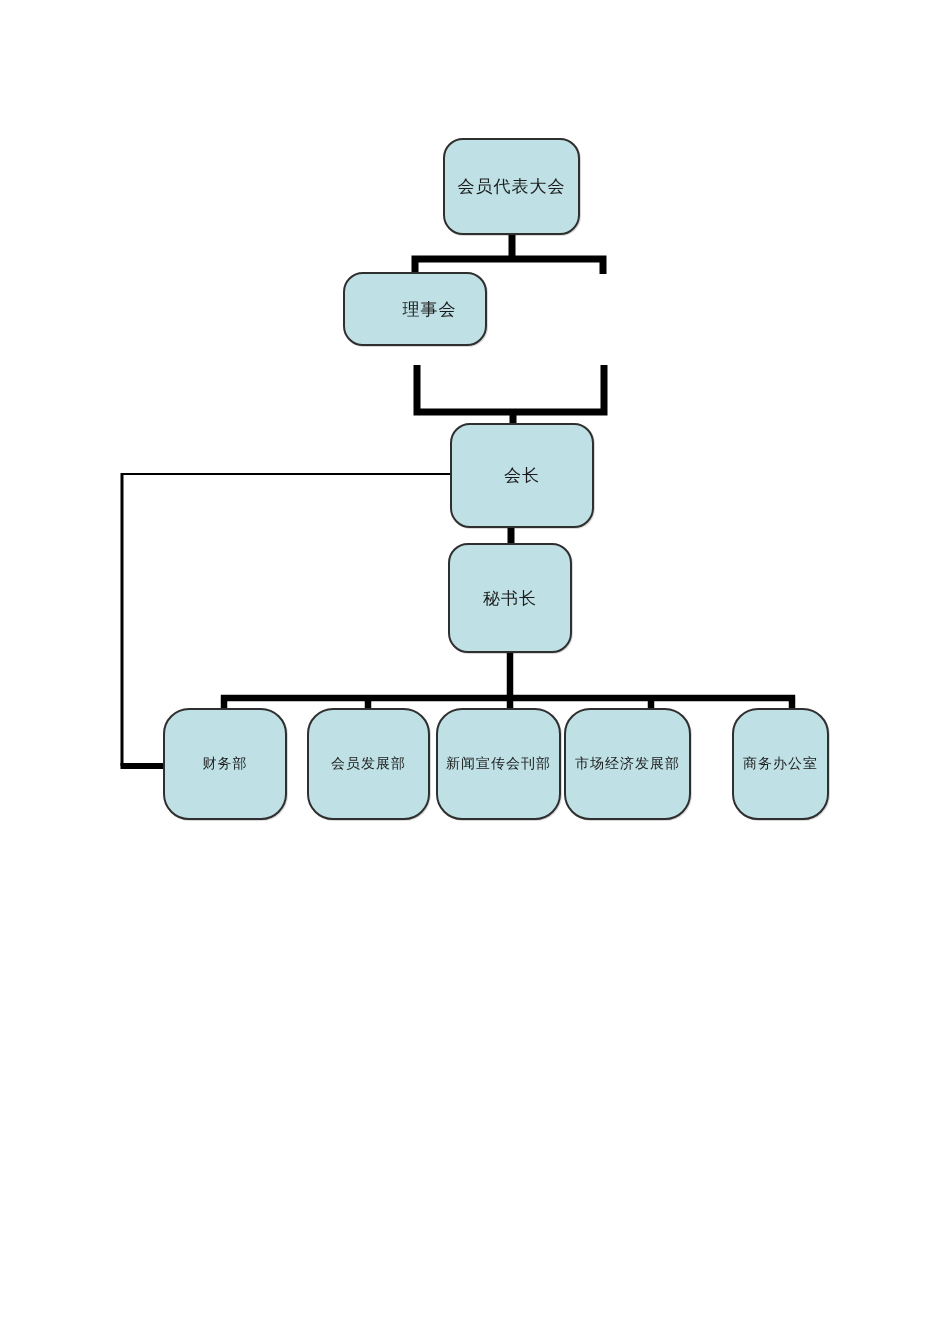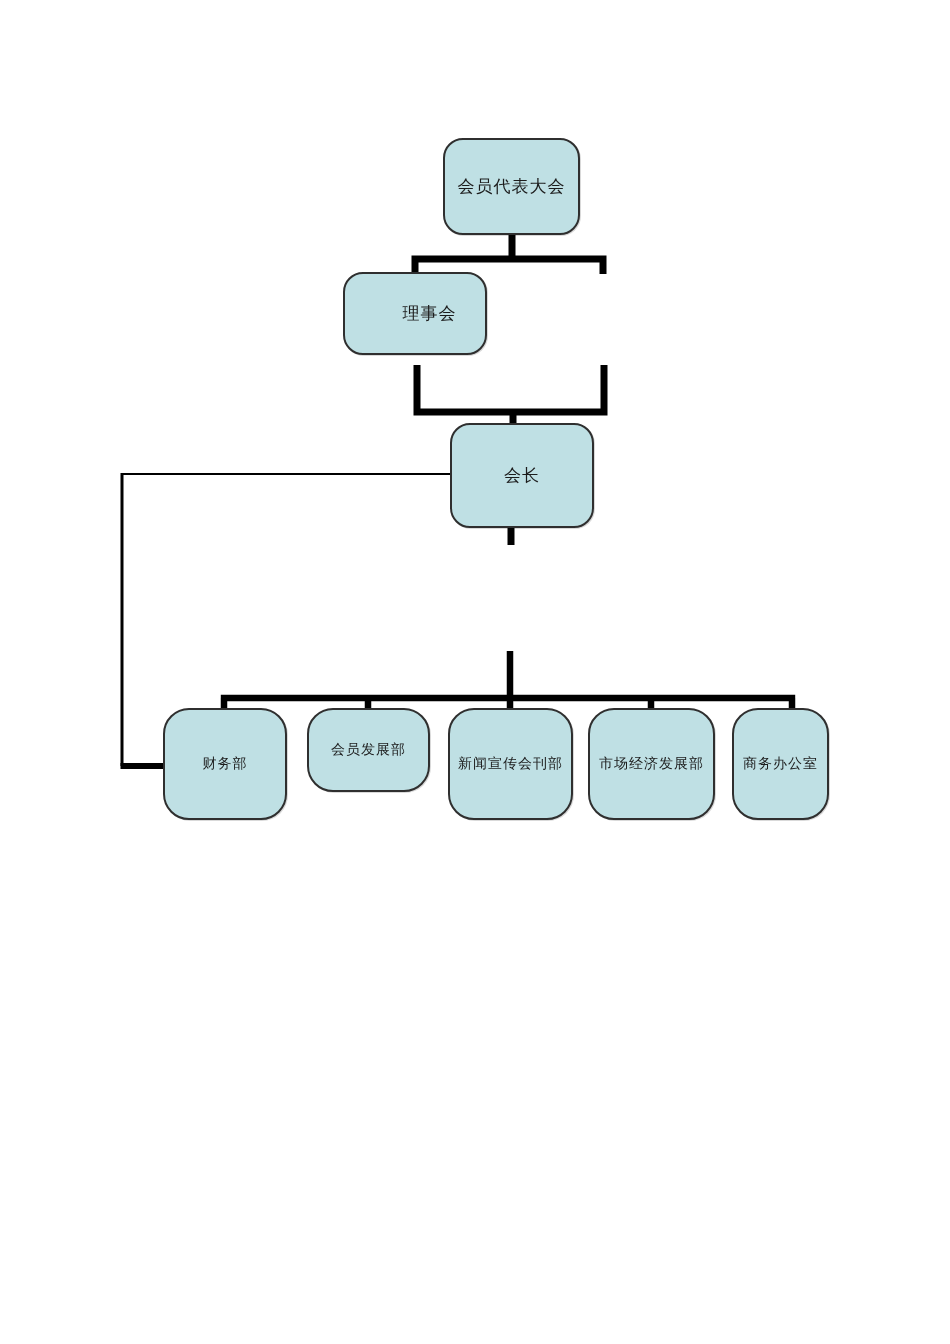--- a/index.html
+++ b/index.html
@@ -63,43 +63,46 @@
 
     <path d="M452 474 H121" stroke-width="2.2"></path>
     <path d="M122 473 V766" stroke-width="3"></path>
     <path d="M120.5 766 H164" stroke-width="6"></path>
   </svg>
 
   <div class="node lvl-top" style="left:443px; top:138px; width:137px; height:97px;">
     <span>会员代表大会</span>
   </div>
 
-  <div class="node lvl-top" style="left:343px; top:272px; width:144px; height:83px;padding-left:29px;">
+  <div class="node lvl-top" style="left:343px; top:272px; width:144px; height:74px;padding-left:29px;">
     <span>理事会</span>
   </div>
 
 
   <div class="node lvl-top" style="left:450px; top:423px; width:144px; height:105px;">
     <span>会长</span>
   </div>
 
+  <div class="node lvl-top" style="left:448px; top:543px; width:124px; height:110px;">
+    <span>秘书长</span>
+  </div>
 
   <div class="node lvl-dept" style="left:163px; top:708px; width:124px; height:112px;">
     <span>财务部</span>
   </div>
 
-  <div class="node lvl-dept" style="left:307px; top:708px; width:123px; height:84px;">
+  <div class="node lvl-dept" style="left:307px; top:708px; width:123px; height:112px;">
     <span>会员发展部</span>
   </div>
 
-  <div class="node lvl-dept" style="left:448px; top:708px; width:125px; height:112px;">
+  <div class="node lvl-dept" style="left:436px; top:708px; width:125px; height:112px;">
     <span>新闻宣传会刊部</span>
   </div>
 
-  <div class="node lvl-dept" style="left:588px; top:708px; width:127px; height:112px;">
+  <div class="node lvl-dept" style="left:564px; top:708px; width:127px; height:112px;">
     <span>市场经济发展部</span>
   </div>
 
   <div class="node lvl-dept" style="left:732px; top:708px; width:97px; height:112px;">
     <span>商务办公室</span>
   </div>
 
 </div>
 
 </body></html>

